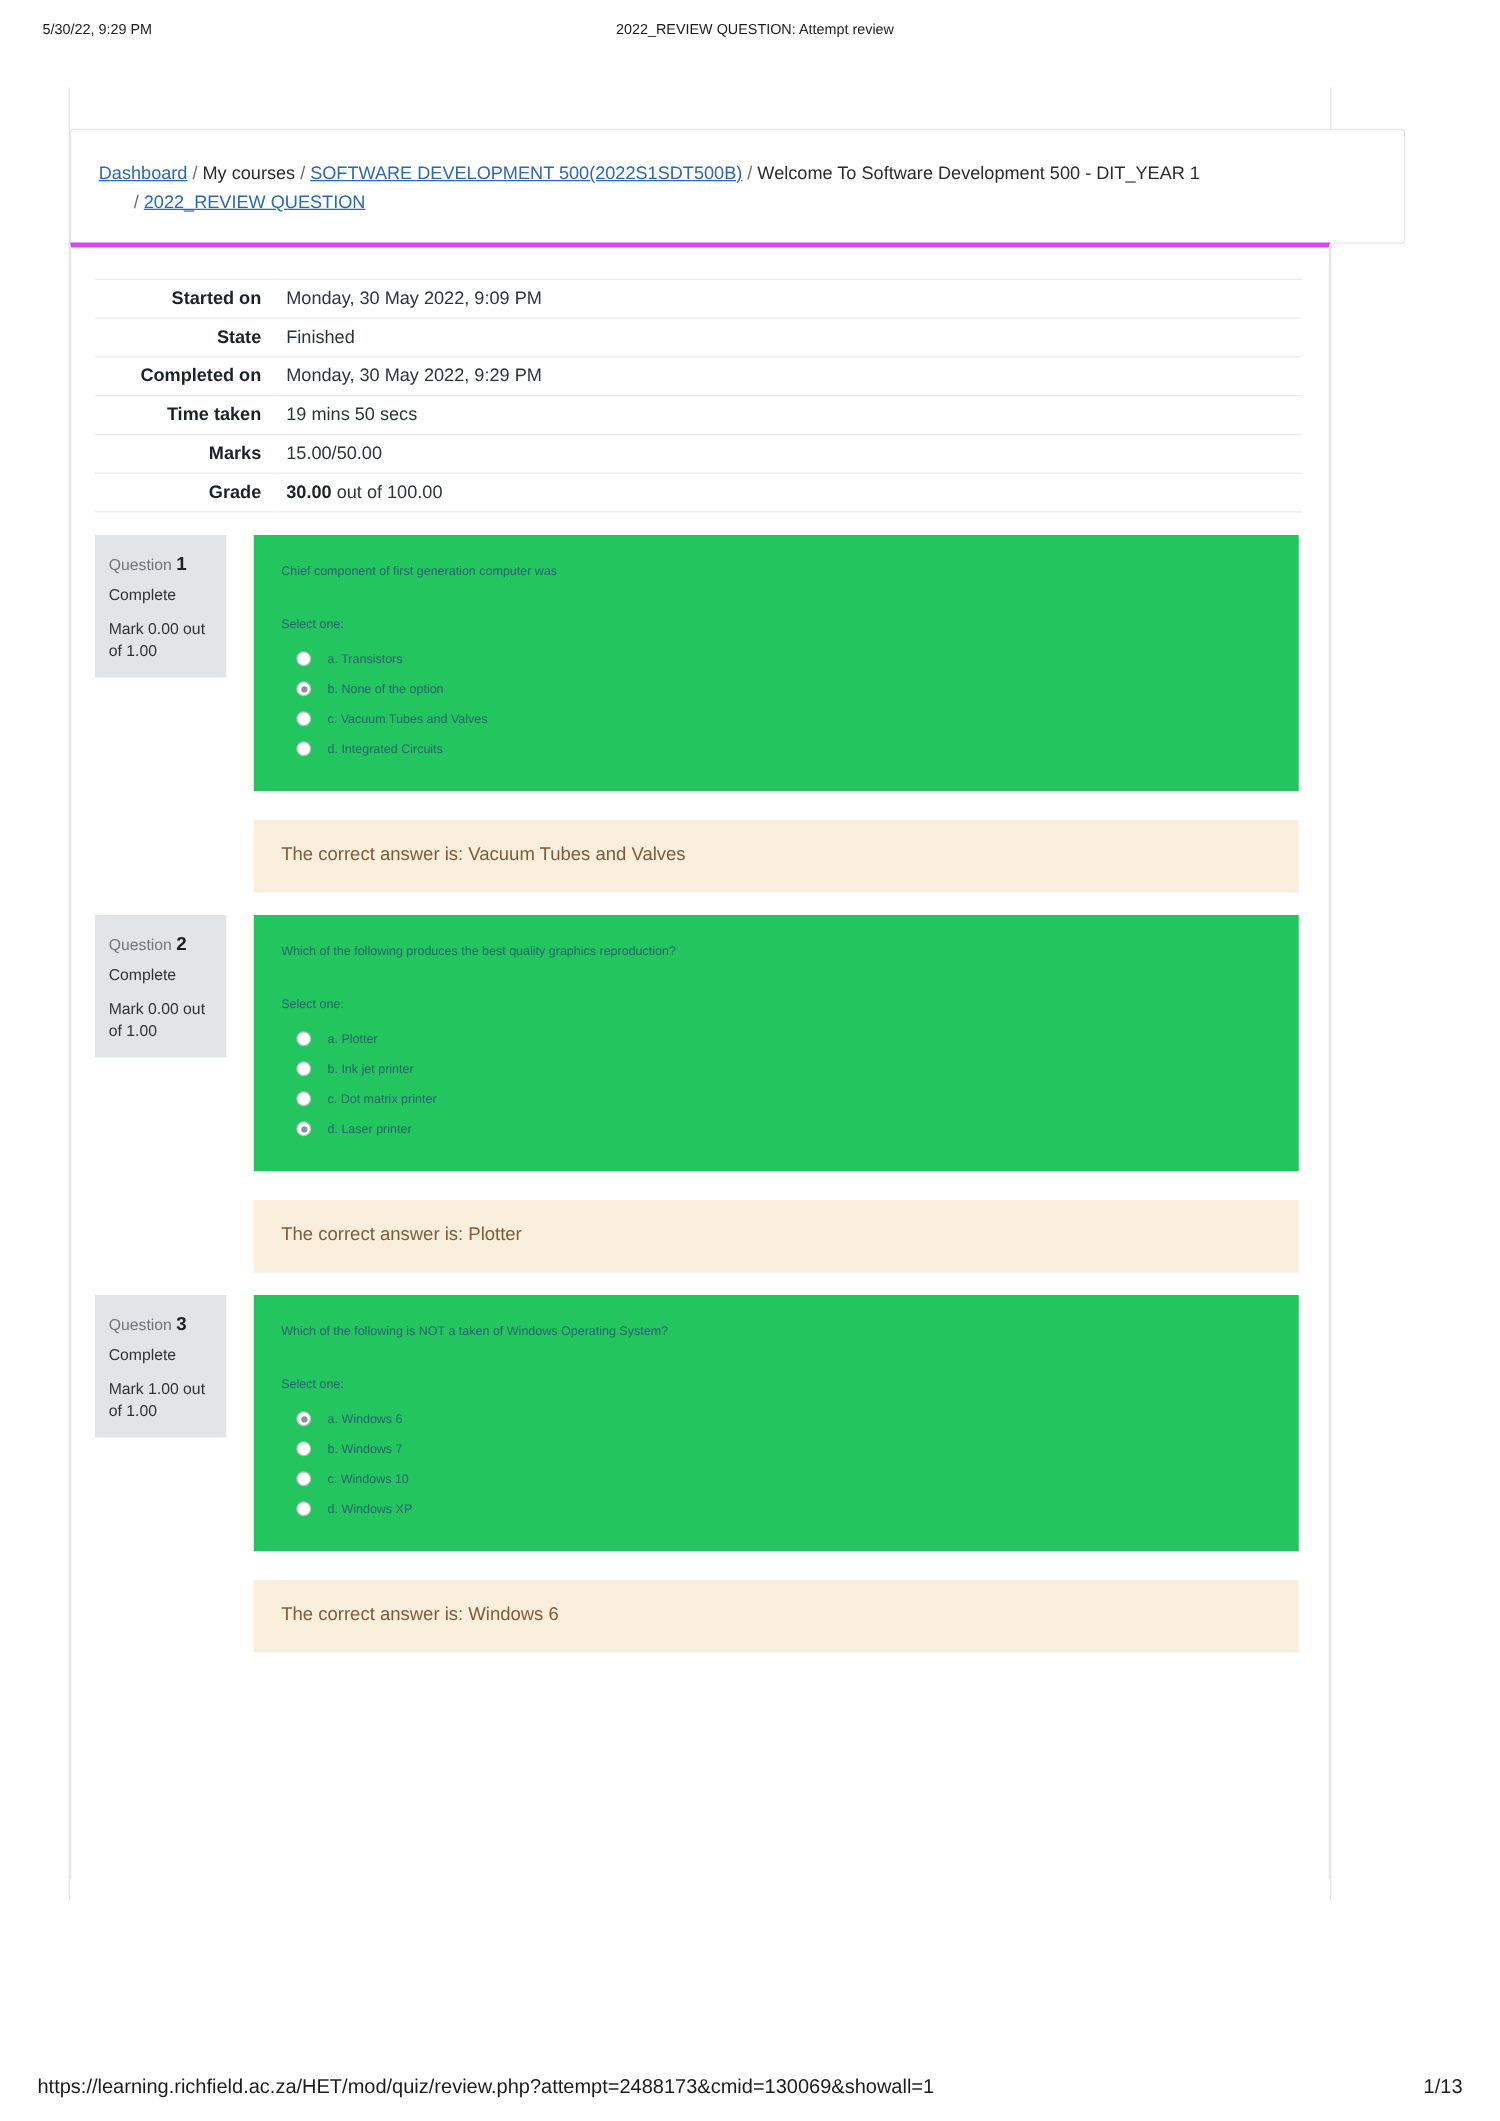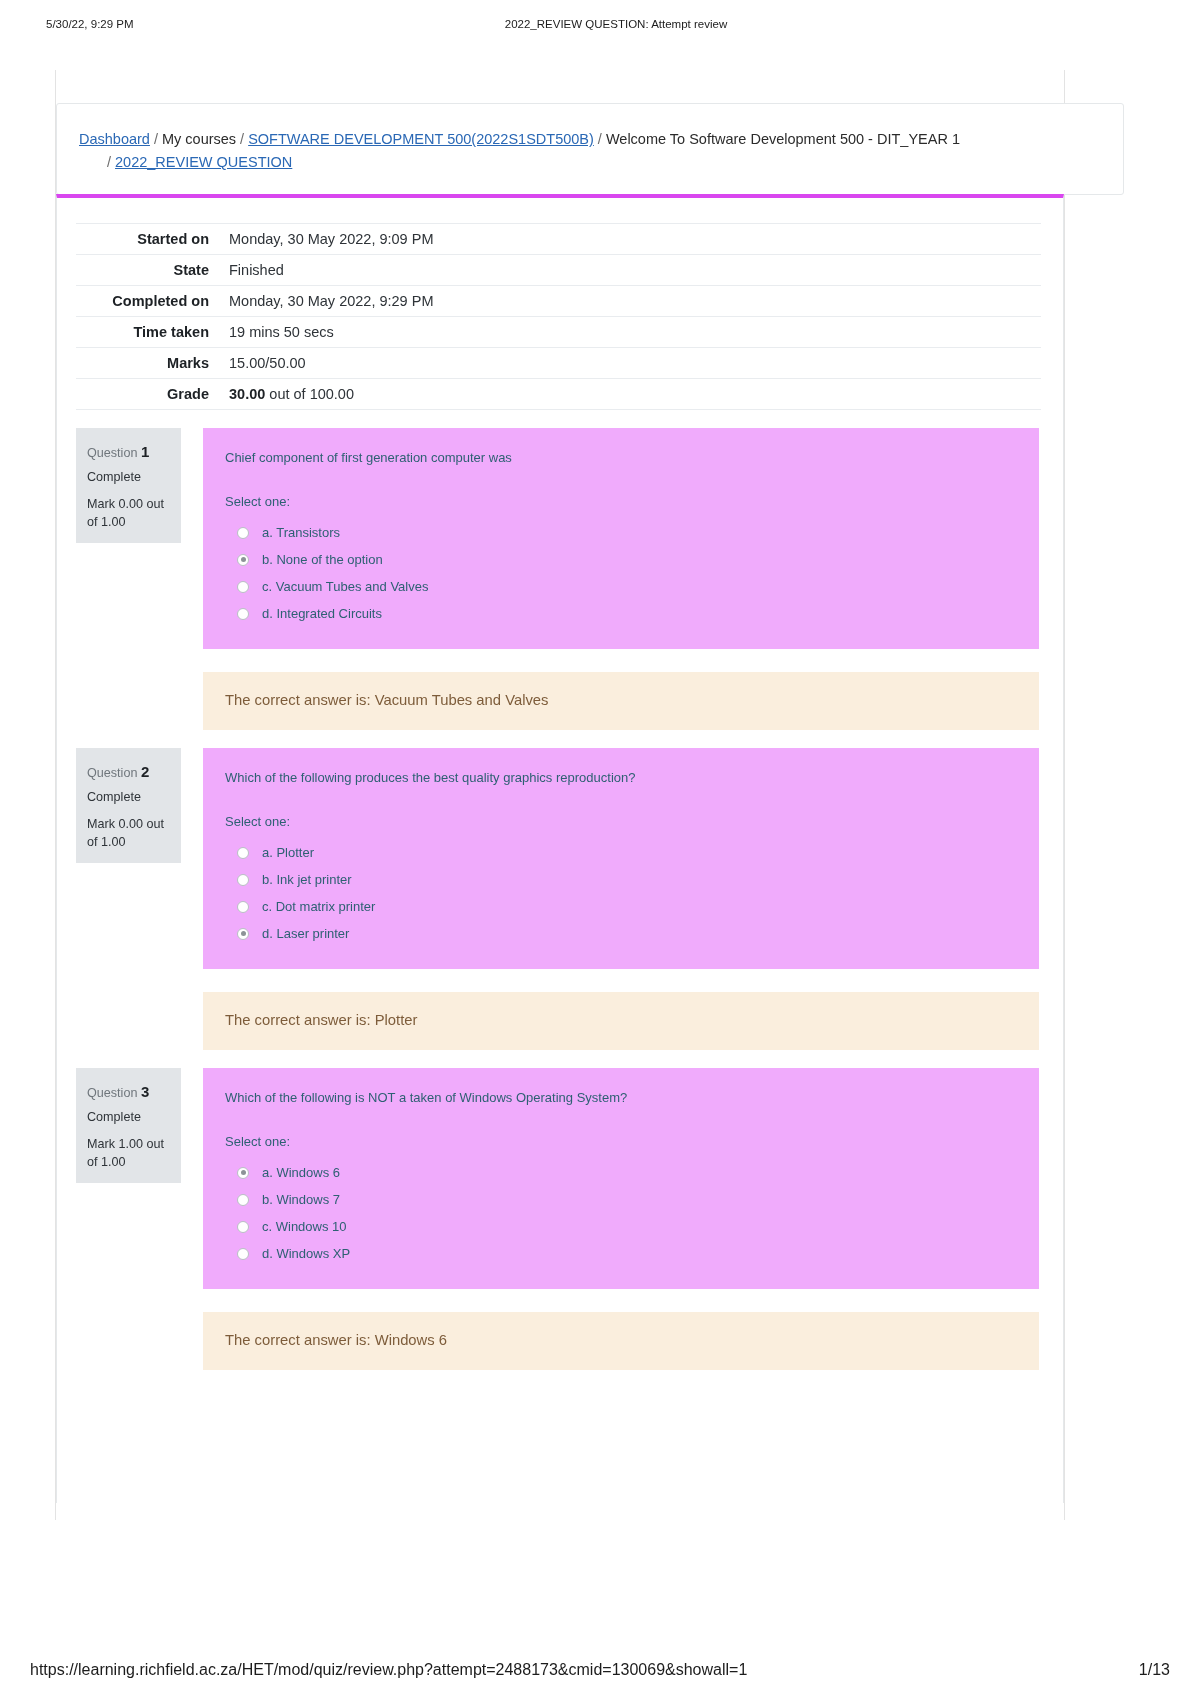--- a/index.html
+++ b/index.html
@@ -11,21 +11,21 @@
     font-family: "Liberation Sans", sans-serif;
     color: #2b2b2b;
     position: relative;
     overflow: hidden;
   }
 
   
   .print-header {
     position: absolute;
     top: 18px;
-    left: 16px;
+    left: 4px;
     width: 1052px;
     height: 20px;
     font-size: 11.5px;
     color: #1c1c1c;
   }
   .print-header .ph-left {
     position: absolute;
     left: 30px;
     top: 0;
     white-space: nowrap;
@@ -145,24 +145,24 @@
     font-weight: bold;
   }
   .qinfo .qstate { color: #2e3338; }
   .qinfo .qmark { color: #2e3338; line-height: 18px; display: block; margin-top: 6px; }
 
   .qmain {
     margin-left: 127px;
     width: 836px;
   }
   .qtext-box {
-    background: #f0abfc;
+    background: #22c55e;
     padding: 20px 22px 22px 22px;
     color: #2e6073;
-    font-size: 13px;
+    font-size: 10px;
   }
   .qstem { margin: 0 0 26px 0; line-height: 20px; }
   .qselect { margin: 0 0 10px 0; }
   .qoptions { list-style: none; margin: 0; padding: 0; }
   .qoptions li {
     display: flex;
     align-items: center;
     padding: 6px 0 6px 12px;
   }
   .radio {

